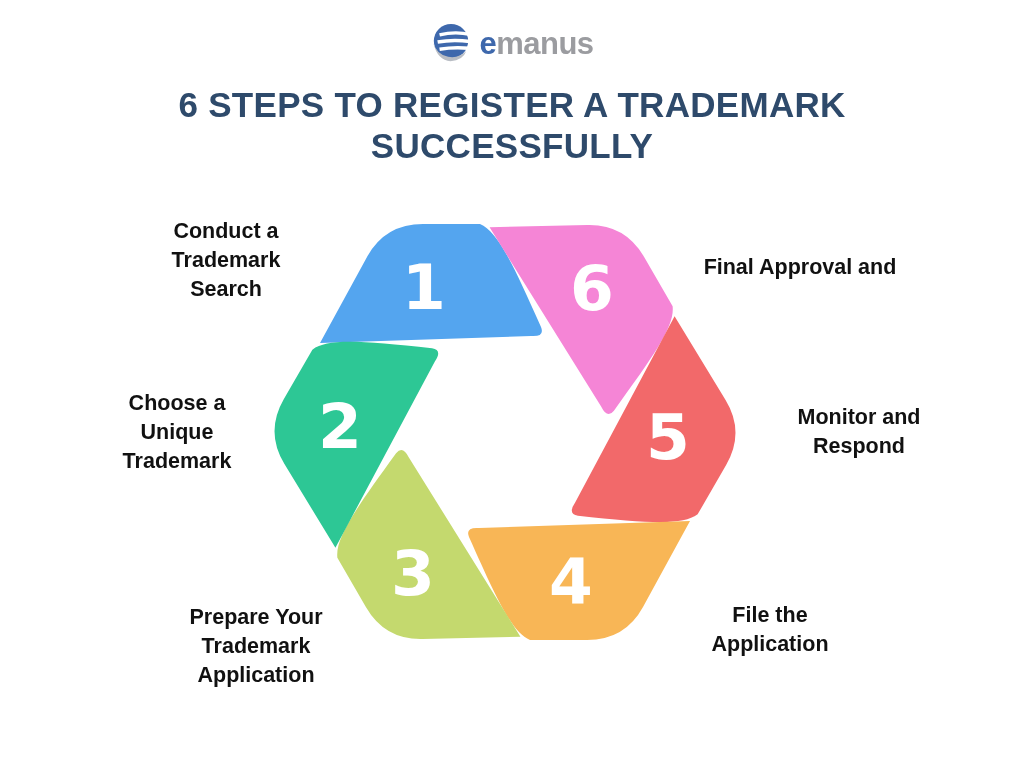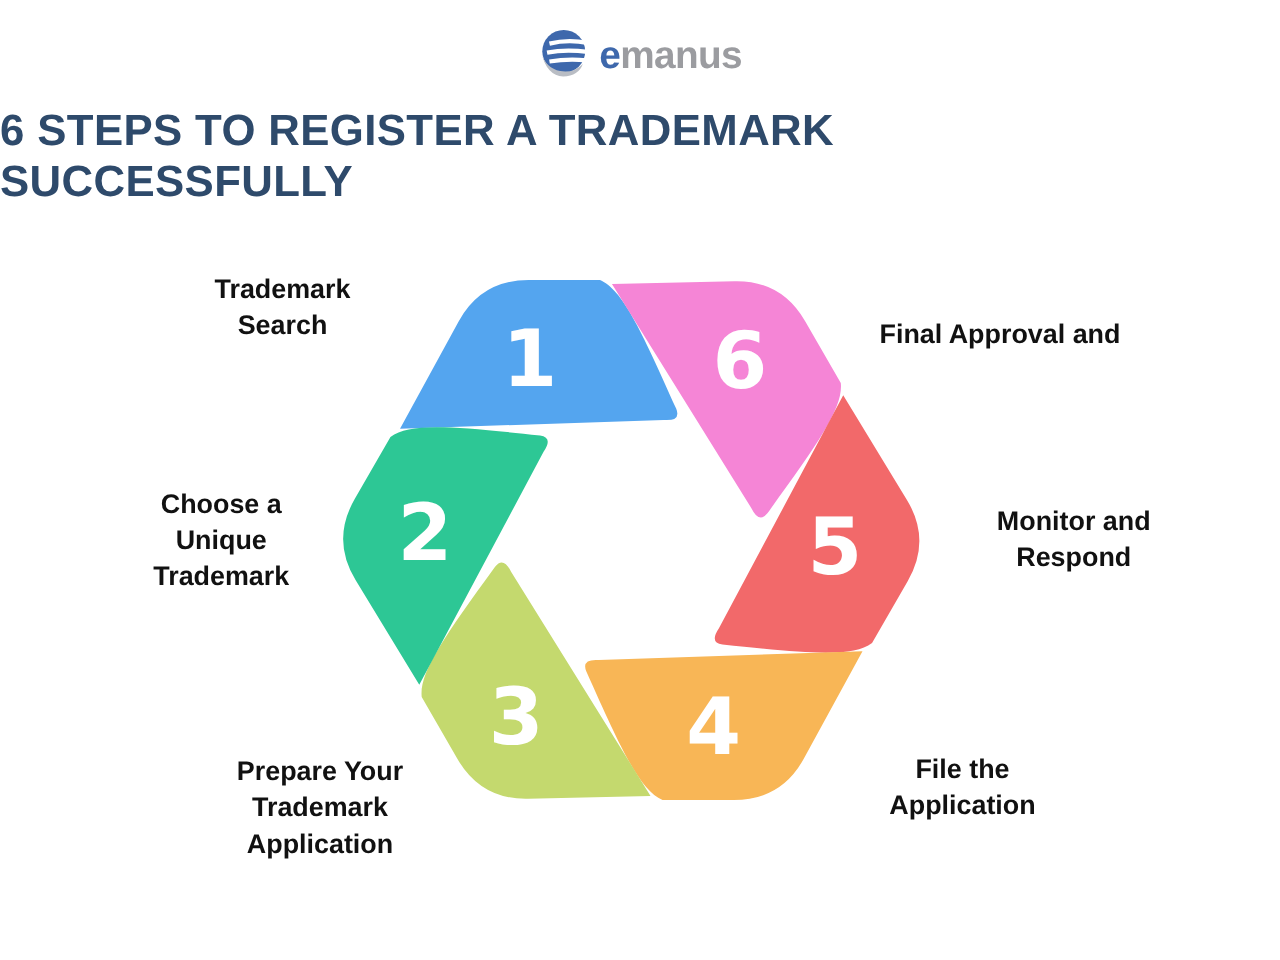--- a/index.html
+++ b/index.html
@@ -5,21 +5,21 @@
   html,body{margin:0;padding:0;background:#ffffff;}
   #stage{position:relative;width:1024px;height:768px;background:#ffffff;overflow:hidden;
          font-family:"Liberation Sans",sans-serif;}
   
   .logo{position:absolute;top:22px;left:0;width:1024px;display:flex;justify-content:center;
         align-items:center;gap:7px;}
   .logo-text{font-size:31px;font-weight:bold;letter-spacing:-0.5px;line-height:1;}
   .logo-text .e{color:#3e68ac;}
   .logo-text .rest{color:#9b9ca0;}
   
-  .title{position:absolute;top:84px;left:0;width:1024px;text-align:left;
+  .title{position:absolute;top:84px;left:0;width:1024px;text-align:center;
          color:#2e4a6b;font-weight:bold;font-size:35px;line-height:41px;letter-spacing:0.3px;}
   
   .diagram{position:absolute;left:0;top:0;width:1024px;height:768px;}
   .blade-num{font-family:"DejaVu Sans","Liberation Sans",sans-serif;font-weight:bold;
              font-size:63px;fill:#ffffff;text-anchor:middle;}
   
   .step-label{position:absolute;width:250px;text-align:center;color:#111111;
               font-size:21.5px;line-height:29px;font-weight:bold;}
   .step-label span{display:block;}
   .lbl-1{left:101px;top:217px;}
@@ -70,20 +70,21 @@
 
     <text class="blade-num" x="424" y="309">1</text>
     <text class="blade-num" x="340" y="448">2</text>
     <text class="blade-num" x="413" y="595">3</text>
     <text class="blade-num" x="571" y="603">4</text>
     <text class="blade-num" x="668" y="459">5</text>
     <text class="blade-num" x="592" y="310">6</text>
   </svg>
 
   <div class="step-label lbl-1">
+    <span>Conduct a</span>
     <span>Trademark</span>
     <span>Search</span>
   </div>
   <div class="step-label lbl-2">
     <span>Choose a</span>
     <span>Unique</span>
     <span>Trademark</span>
   </div>
   <div class="step-label lbl-3">
     <span>Prepare Your</span>

